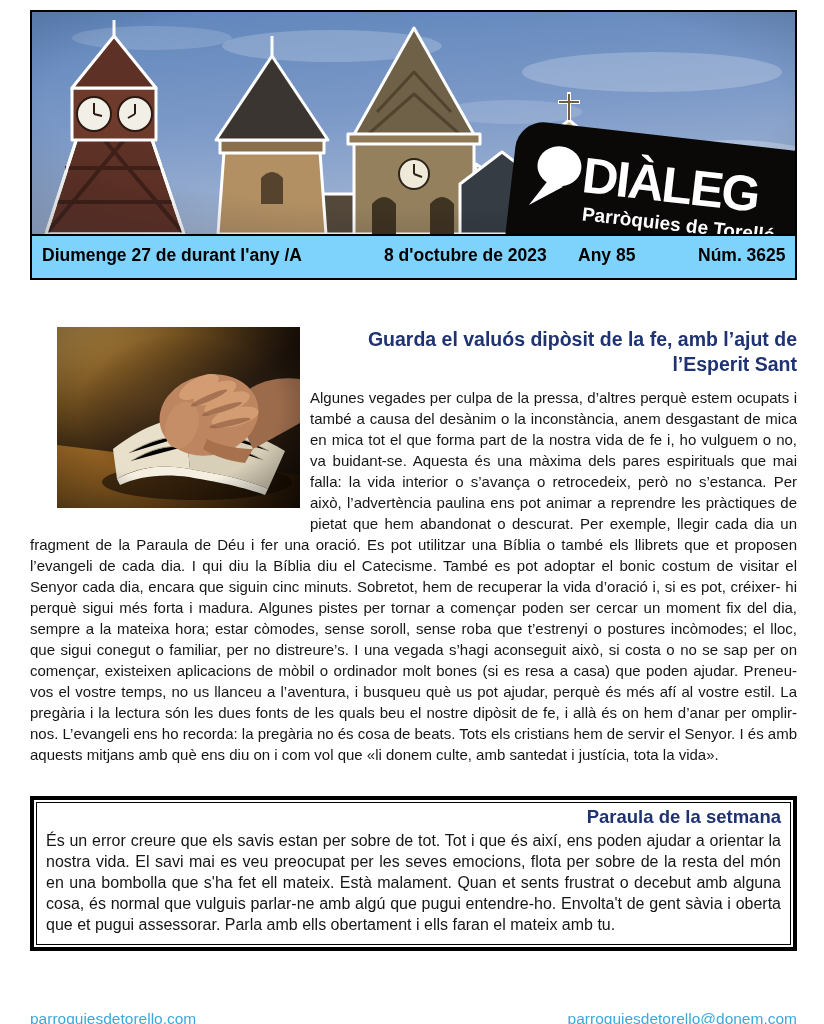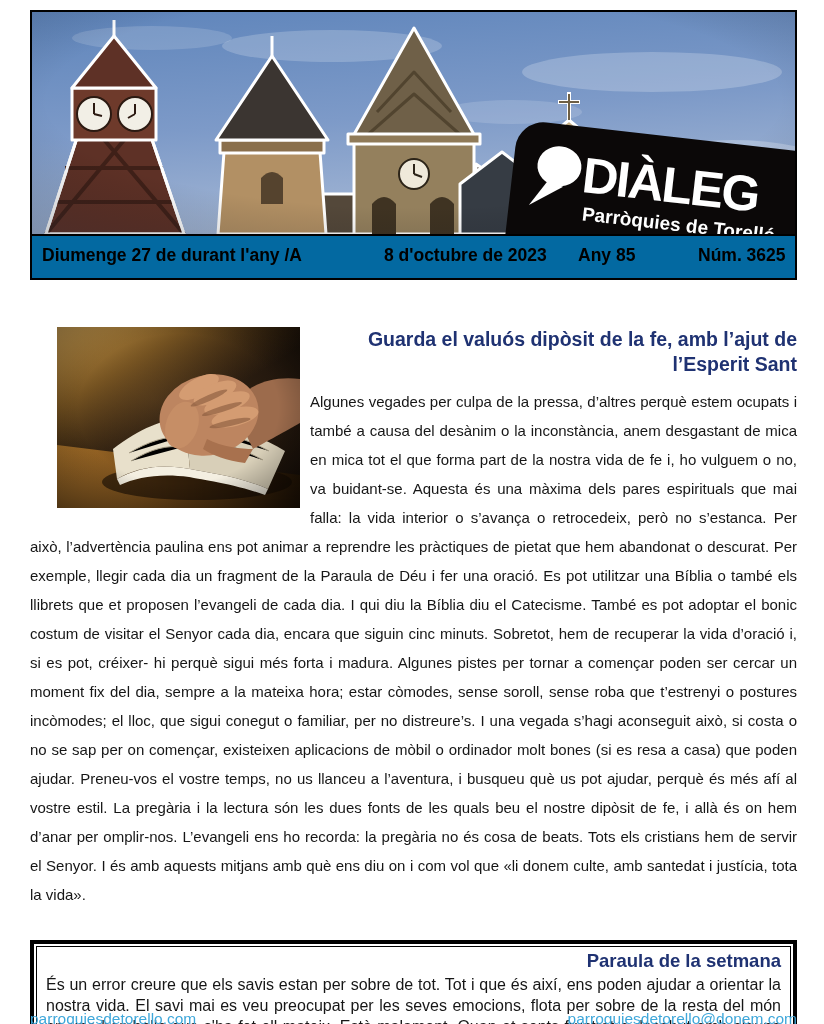--- a/index.html
+++ b/index.html
@@ -7,42 +7,42 @@
     width:824px;height:1024px;background:#ffffff;overflow:hidden;
     font-family:"Liberation Sans",sans-serif;color:#1a1a1a;position:relative;
   }
   .page{position:absolute;left:30px;top:10px;width:767px;}
 
   
   .masthead{border:2px solid #000;}
   .masthead .photo-wrap{height:222px;overflow:hidden;display:block;}
   .masthead svg{display:block;}
   .datebar{
-    position:relative;height:42px;border-top:2px solid #000;background:#0369a1;
+    position:relative;height:42px;border-top:2px solid #000;background:#7dd3fc;
     font-weight:bold;font-size:17.5px;color:#000;
   }
   .datebar span{position:absolute;top:9px;white-space:nowrap;}
   .db-lit{left:10px;}
   .db-date{left:352px;}
   .db-year{left:546px;text-align:center;}
   .db-num{left:666px;text-align:right;}
 
   
   .article{margin-top:47px;}
   .article::after{content:"";display:block;clear:both;}
   .article-photo{
     float:left;width:243px;height:181px;margin:0 10px 10px 27px;
     overflow:hidden;
   }
   .article-title{
     margin:2px 0 10px 0;text-align:right;
     font-size:19.5px;line-height:25px;font-weight:bold;color:#1f3272;
   }
   .article-body{
-    margin:0;text-align:justify;font-size:15px;line-height:29px;color:#161616;
+    margin:0;text-align:justify;font-size:15px;line-height:21px;color:#161616;
   }
 
   
   .week-box{margin-top:31px;border:4px solid #000;padding:2px;}
   .week-box-inner{border:1px solid #000;padding:3px 9px 9px 9px;}
   .week-title{
     margin:0 0 2px 0;text-align:right;font-size:18.5px;font-weight:bold;color:#1f3272;
   }
   .week-body{margin:0;text-align:justify;font-size:16px;line-height:21px;color:#161616;}
 

